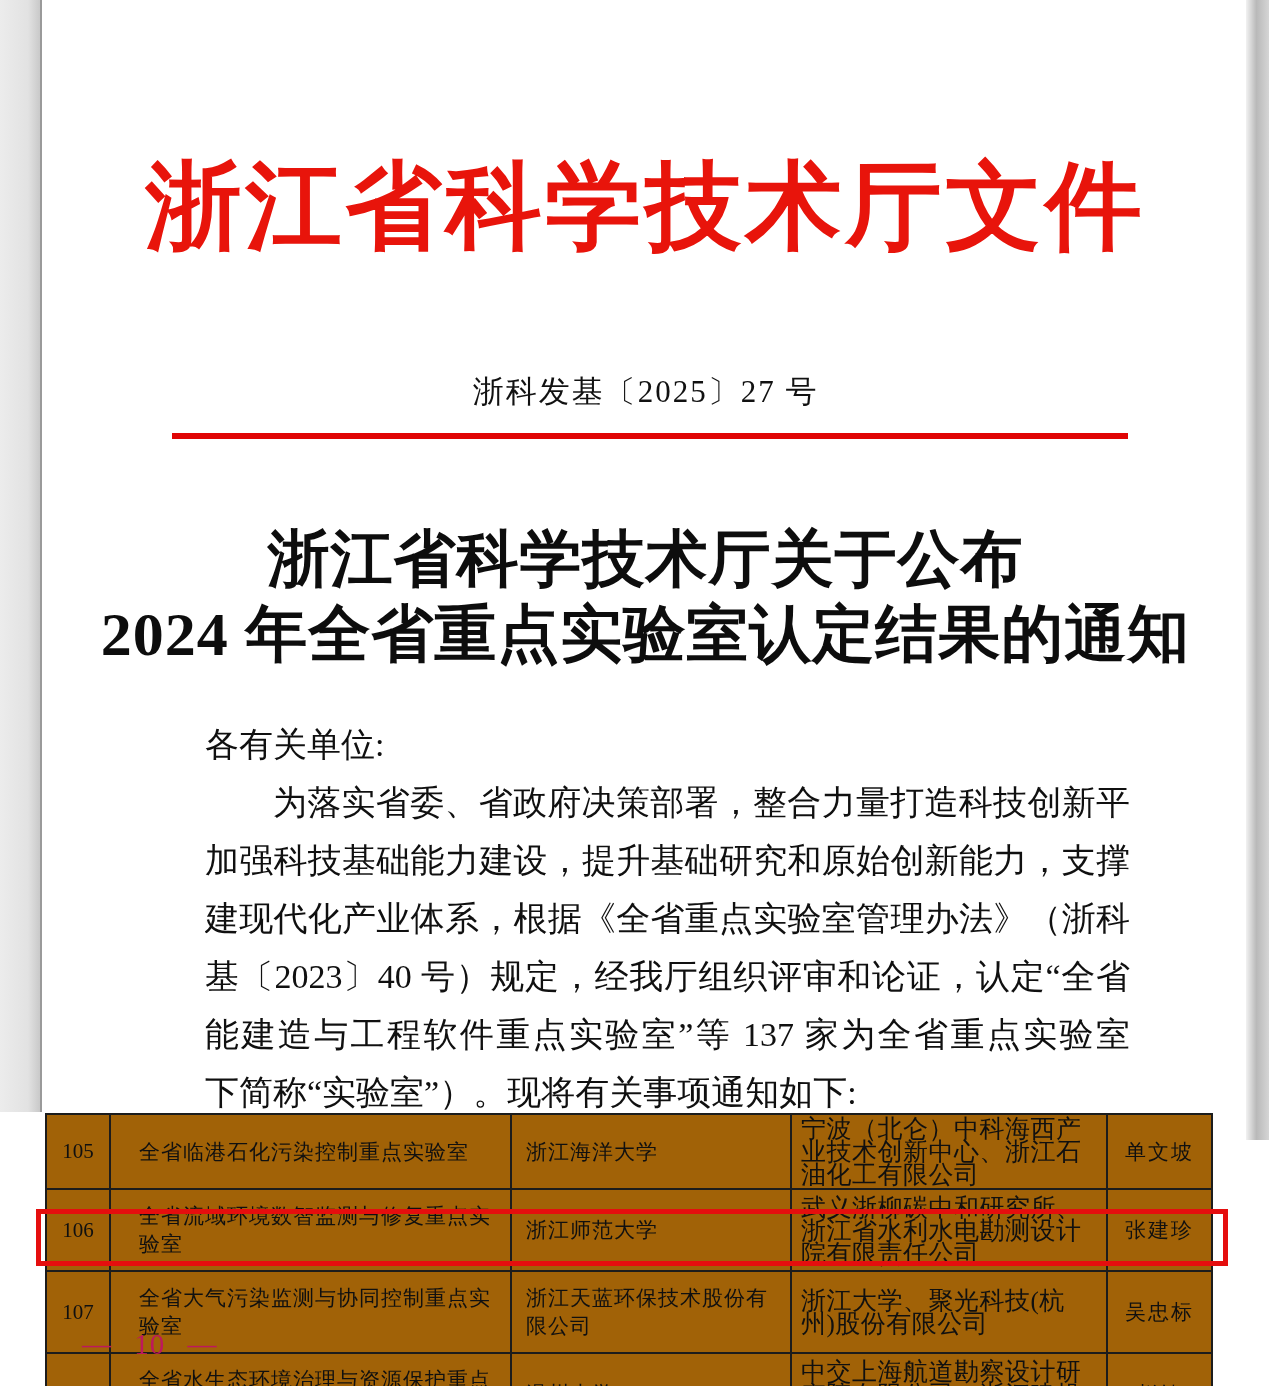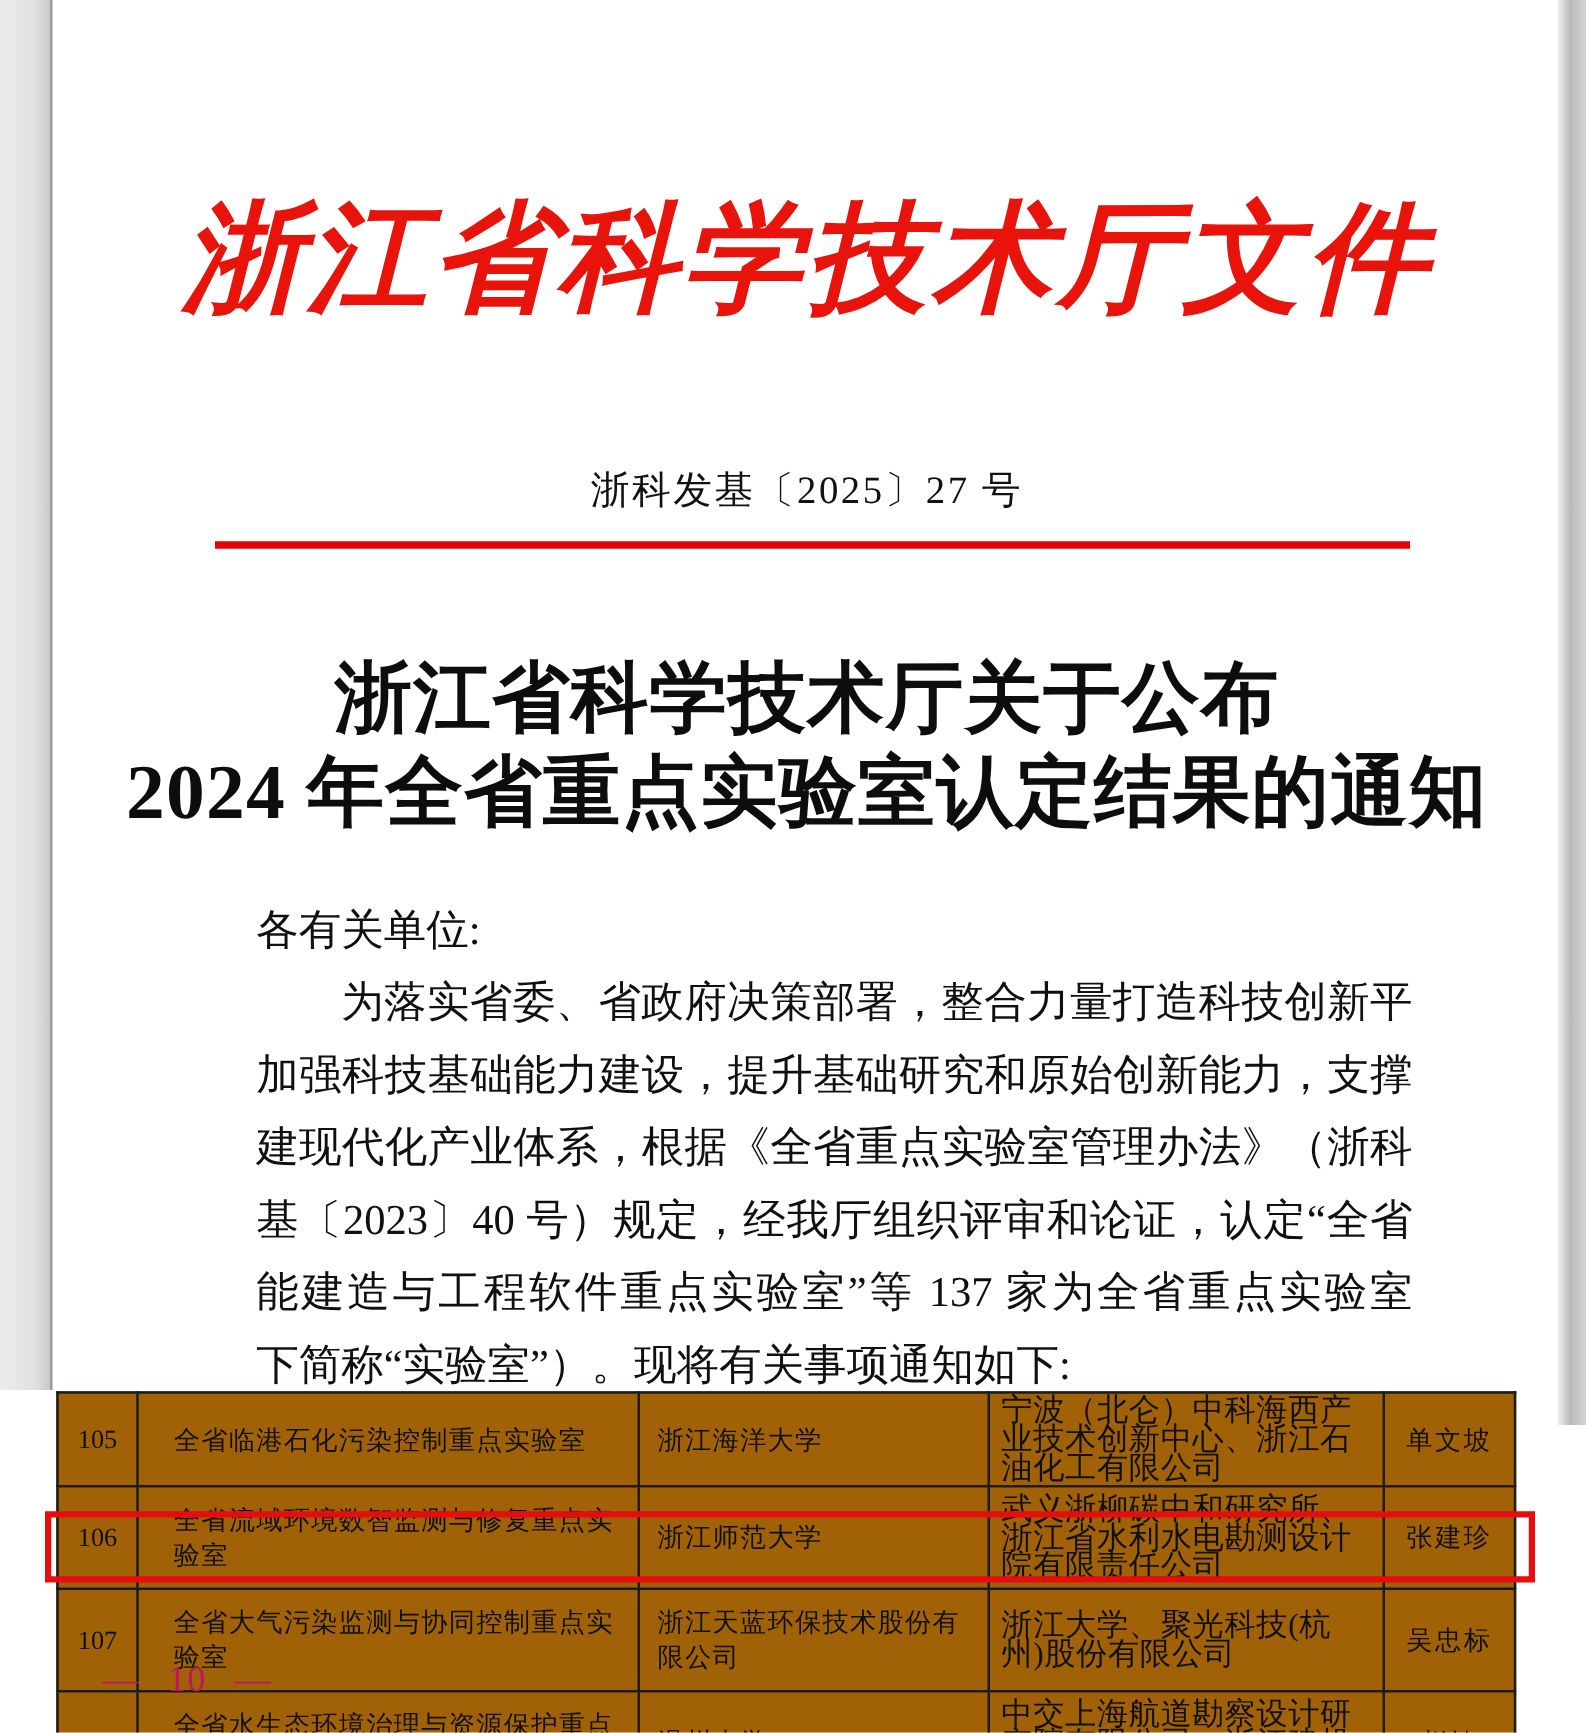--- a/index.html
+++ b/index.html
@@ -15,21 +15,21 @@
     border-right:2px solid #9a9a9a;
   }
   .edge-right{
     position:absolute;right:0;top:0;width:23px;height:1140px;
     background:linear-gradient(to right,#f2f2f2 0%,#b9b9b9 45%,#d5d5d5 100%);
   }
   
   .letterhead{
     position:absolute;left:45px;top:142px;width:1201px;height:130px;
     text-align:center;font-size:96px;line-height:130px;font-weight:700;
-    color:#e8140b;letter-spacing:4px;white-space:nowrap;font-style:italic;
+    color:#e8140b;letter-spacing:4px;white-space:nowrap;
   }
   .doc-number{
     position:absolute;left:45px;top:352px;width:1201px;
     text-align:center;font-size:31px;line-height:40px;color:#111;
     letter-spacing:2px;
     margin-top:20px;
   }
   .red-rule{
     position:absolute;left:172px;top:433px;width:956px;height:6px;
     background:#e00505;

